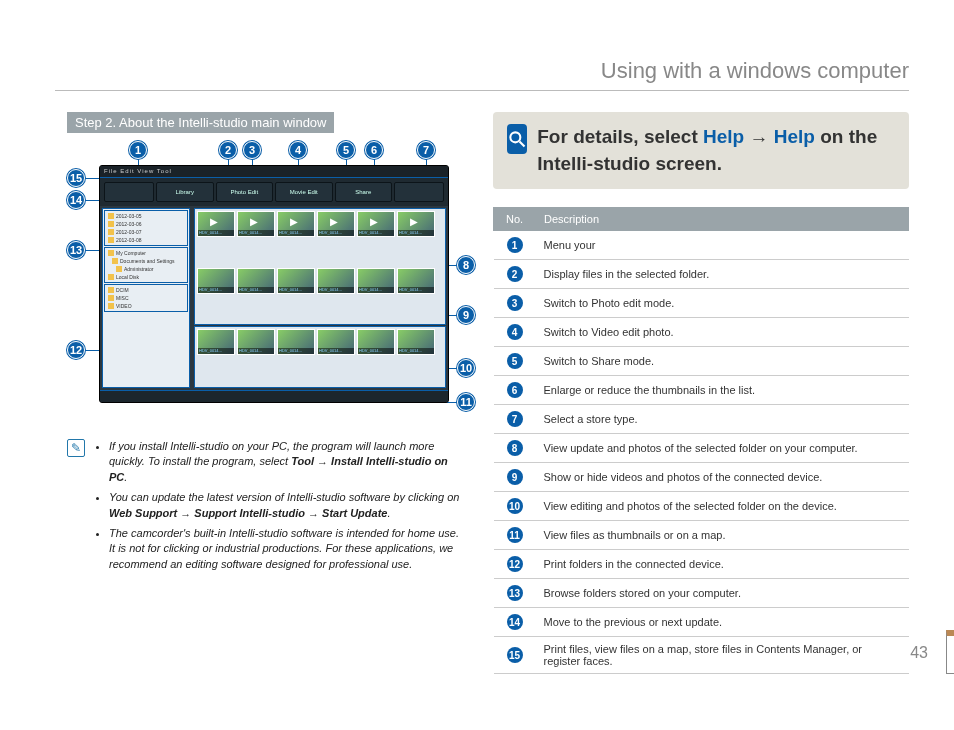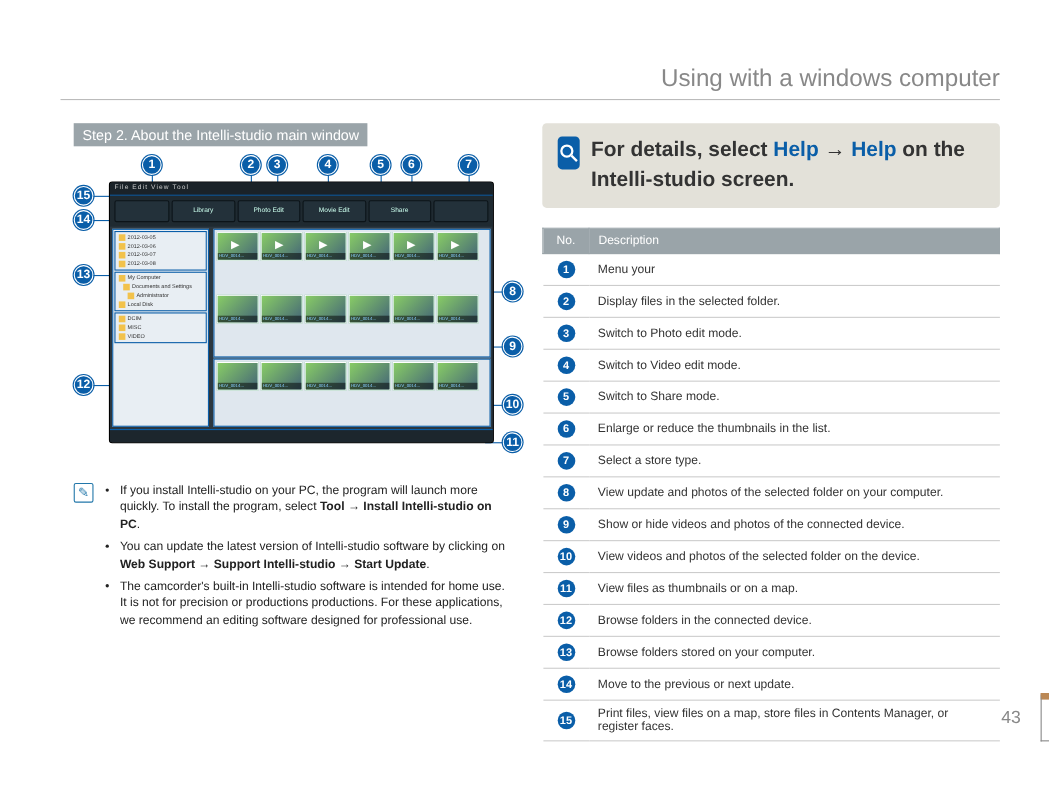--- a/index.html
+++ b/index.html
@@ -65,21 +65,21 @@
   .content { flex:1; display:flex; flex-direction:column; margin:2px; gap:1px;}
   .thumb-section { border:1px solid #0a5ea8; background:#dfe7ee; padding:2px; display:flex; flex-wrap:wrap; gap:2px;}
   .thumb { width:38px; height:26px; background:#5a7; position:relative; border:1px solid #fff;}
   .thumb::before{content:""; position:absolute; inset:0; background: linear-gradient(135deg,#8c6,#467);}
   .thumb.v::after{content:"▶"; position:absolute; top:4px; left:12px; color:#fff; font-size:10px;}
   .thumb-cap { position:absolute; bottom:0; left:0; right:0; height:6px; font-size:4px; background:rgba(0,0,0,.5); color:#8cf; text-align:left; padding:0 1px;}
   .app-status { position:absolute; bottom:0; left:0; right:0; height:12px; background:#1c262d; border-top:1px solid #0a5ea8;}
   
   .notes { display:flex; gap:8px; margin-top:18px;}
   .note-icon { flex:0 0 18px; height:18px; border:1px solid #27a; color:#27a; display:flex;align-items:center;justify-content:center;font-size:12px;border-radius:2px;}
-  .notes ul { list-style:disc; padding-left:16px; font-size:11px; line-height:1.4; color:#222;}
+  .notes ul { list-style:disc; padding-left:16px; font-size:11px; line-height:1.4; color:#222;font-style:italic;}
   .notes li { margin-bottom:5px; }
   b { font-weight:bold; }
 
   .help-box { background:#e3e1d9; border-radius:4px; padding:12px 14px; display:flex; gap:10px; align-items:flex-start; margin-bottom:18px;}
   .help-icon { width:30px; height:30px; background:#0a5ea8; border-radius:4px; display:flex;align-items:center;justify-content:center;}
   .help-icon svg { width:20px; height:20px; }
   .help-text { font-size:19px; font-weight:bold; color:#333; line-height:1.4;}
   .help-text .link { color:#0a5ea8; }
 
   table.desc { width:100%; border-collapse:collapse; font-size:11px;}
@@ -263,21 +263,21 @@
         </div>
         <div class="app-status"></div>
       </div>
     </div>
 
     <div class="notes">
       <div class="note-icon">✎</div>
       <ul id="notes-list">
           <li><span>If you install Intelli-studio on your PC, the program will launch more quickly. To install the program, select </span><b>Tool → Install Intelli-studio on PC</b><span>.</span></li>
           <li><span>You can update the latest version of Intelli-studio software by clicking on </span><b>Web Support  → Support Intelli-studio → Start Update</b><span>.</span></li>
-          <li><span>The camcorder's built-in Intelli-studio software is intended for home use. It is not for precision or productions productions. For these applications, we recommend an editing software designed for professional use.</span><b></b><span></span></li>
+          <li><span>The camcorder's built-in Intelli-studio software is intended for home use. It is not for clicking or industrial productions. For these applications, we recommend an editing software designed for professional use.</span><b></b><span></span></li>
         </ul>
     </div>
   </div>
 
   <div class="col-right">
     <div class="help-box">
       <div class="help-icon">
         <svg viewBox="0 0 24 24" fill="none" stroke="#fff" stroke-width="2.5">
             <circle cx="10" cy="10" r="6"></circle>
             <line x1="15" y1="15" x2="21" y2="21"></line>
@@ -303,21 +303,21 @@
           <tr>
             <td><span class="num-circle">2</span></td>
             <td>Display files in the selected folder.</td>
           </tr>
           <tr>
             <td><span class="num-circle">3</span></td>
             <td>Switch to Photo edit mode.</td>
           </tr>
           <tr>
             <td><span class="num-circle">4</span></td>
-            <td>Switch to Video edit mode.</td>
+            <td>Switch to Video edit photo.</td>
           </tr>
           <tr>
             <td><span class="num-circle">5</span></td>
             <td>Switch to Share mode.</td>
           </tr>
           <tr>
             <td><span class="num-circle">6</span></td>
             <td>Enlarge or reduce the thumbnails in the list.</td>
           </tr>
           <tr>
@@ -327,29 +327,29 @@
           <tr>
             <td><span class="num-circle">8</span></td>
             <td>View update and photos of the selected folder on your computer.</td>
           </tr>
           <tr>
             <td><span class="num-circle">9</span></td>
             <td>Show or hide videos and photos of the connected device.</td>
           </tr>
           <tr>
             <td><span class="num-circle">10</span></td>
-            <td>View videos and photos of the selected folder on the device.</td>
+            <td>View editing and photos of the selected folder on the device.</td>
           </tr>
           <tr>
             <td><span class="num-circle">11</span></td>
             <td>View files as thumbnails or on a map.</td>
           </tr>
           <tr>
             <td><span class="num-circle">12</span></td>
-            <td>Browse folders in the connected device.</td>
+            <td>Print folders in the connected device.</td>
           </tr>
           <tr>
             <td><span class="num-circle">13</span></td>
             <td>Browse folders stored on your computer.</td>
           </tr>
           <tr>
             <td><span class="num-circle">14</span></td>
             <td>Move to the previous or next update.</td>
           </tr>
           <tr>

